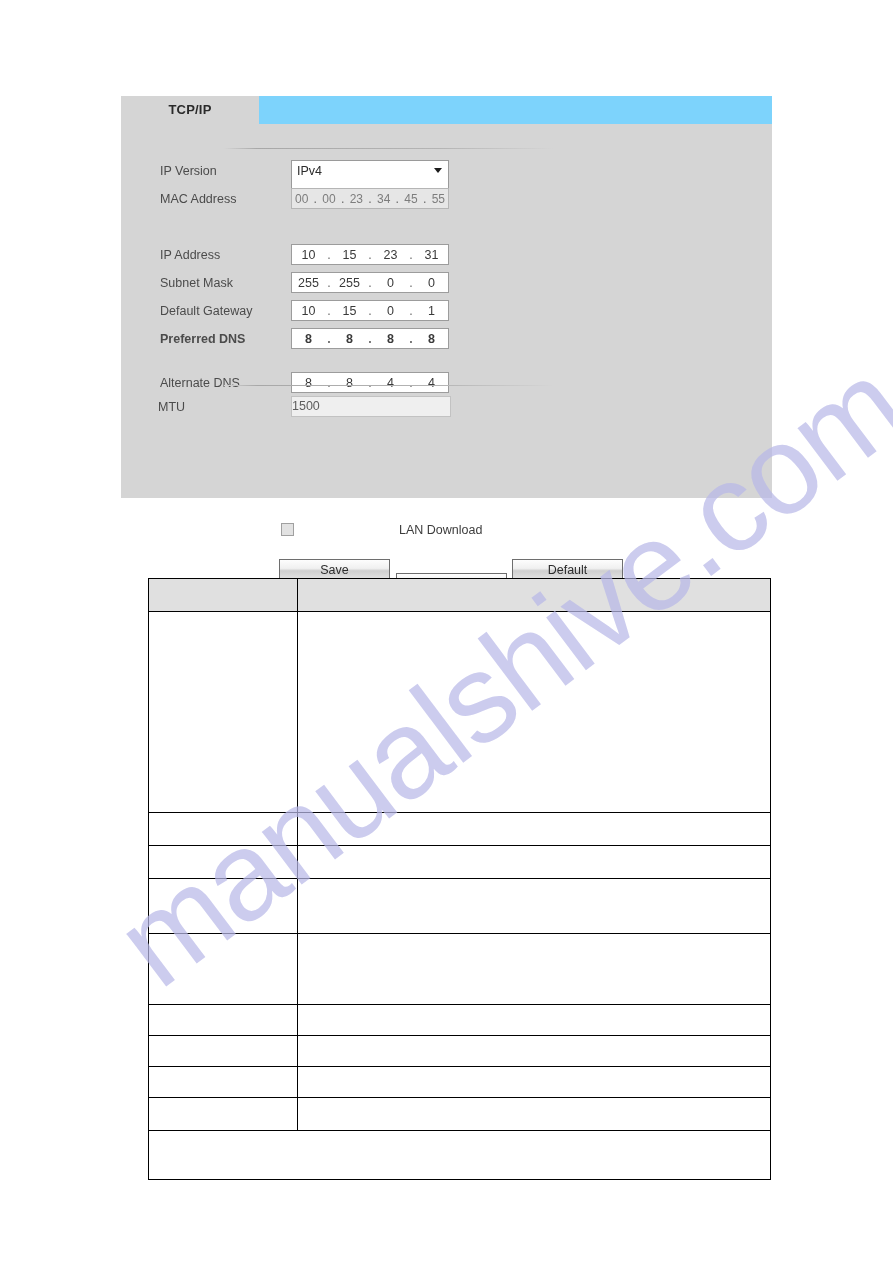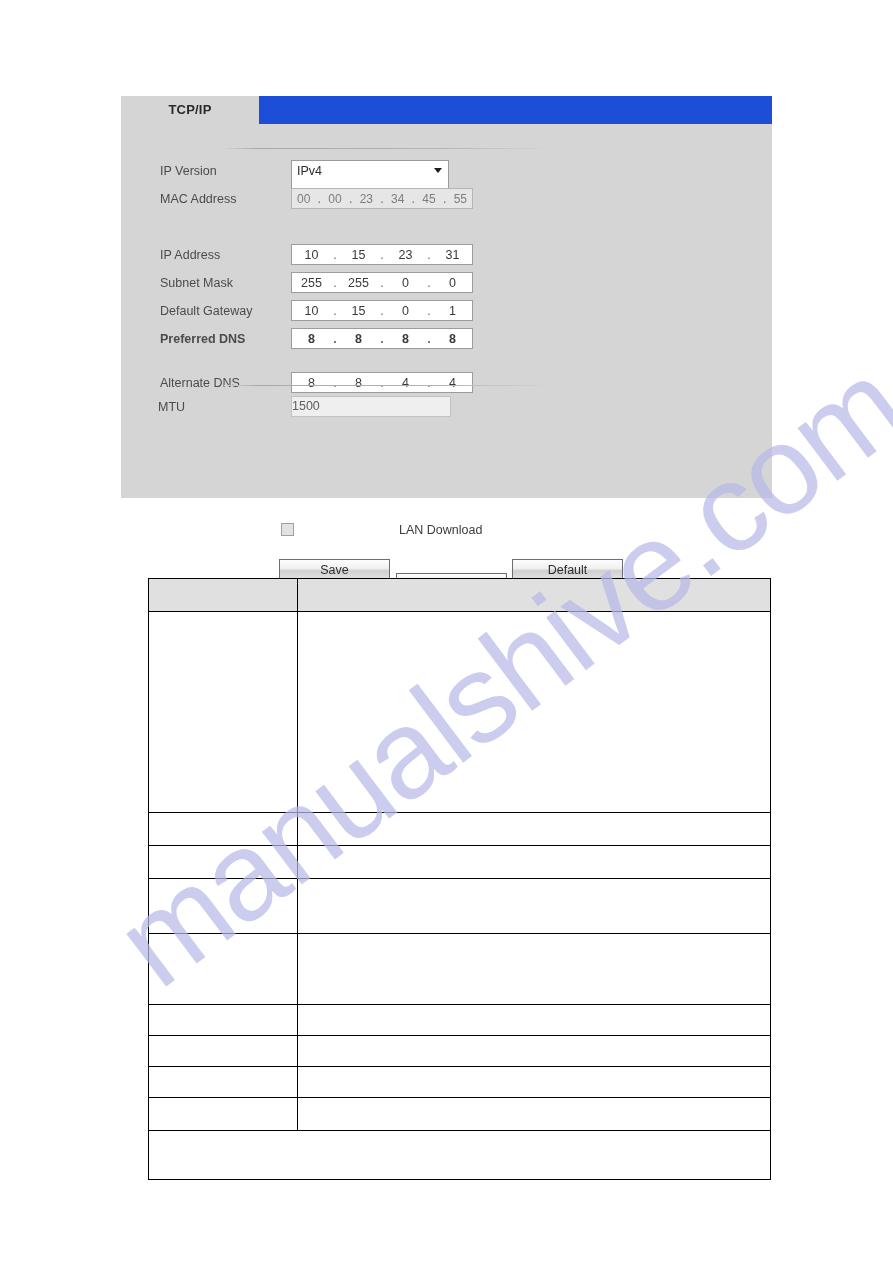--- a/index.html
+++ b/index.html
@@ -48,21 +48,21 @@
     width: 651px;
     height: 402px;
     background: #d5d5d5;
     z-index: 5;
   }
   #tabbar {
     position: absolute;
     left: 0; top: 0;
     width: 651px;
     height: 28px;
-    background: #1d4ed8;
+    background: #7dd3fc;
   }
   #tab-active {
     position: absolute;
     left: 0; top: 0;
     width: 138px;
     height: 28px;
     background: #d5d5d5;
     color: #2a2a2a;
     font-size: 13px;
     font-weight: bold;
@@ -117,21 +117,21 @@
     position: absolute;
     right: 6px; top: 7px;
     width: 0; height: 0;
     border-left: 4.5px solid transparent;
     border-right: 4.5px solid transparent;
     border-top: 5px solid #1c1c1c;
   }
 
   
   .ipbox {
-    width: 182px;
+    width: 158px;
     height: 21px;
     border: 1px solid #9c9c9c;
     background: #ffffff;
     box-sizing: border-box;
     display: flex;
     align-items: center;
     font-size: 12.5px;
     color: #3a3a3a;
   }
   .ipbox.disabled {

